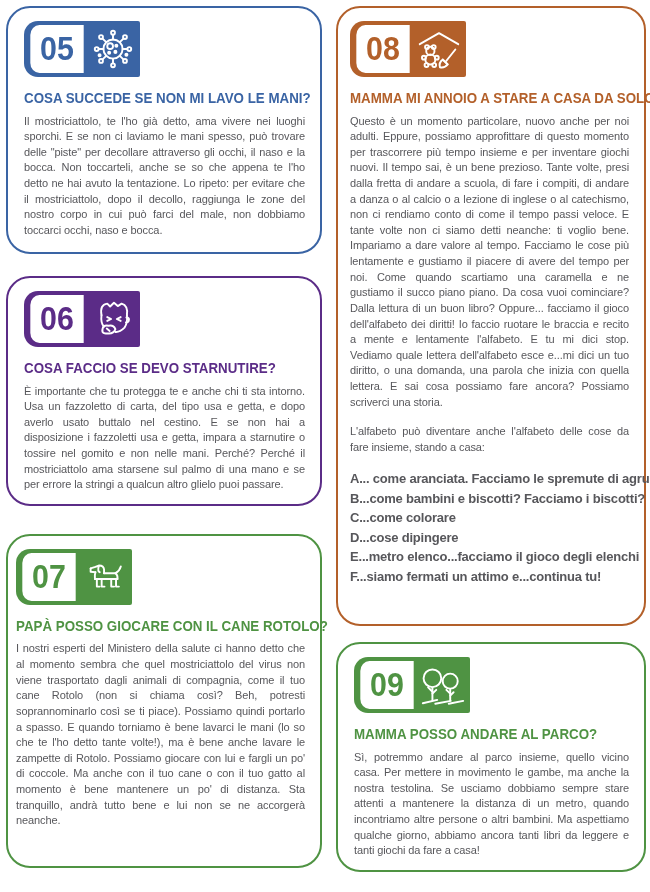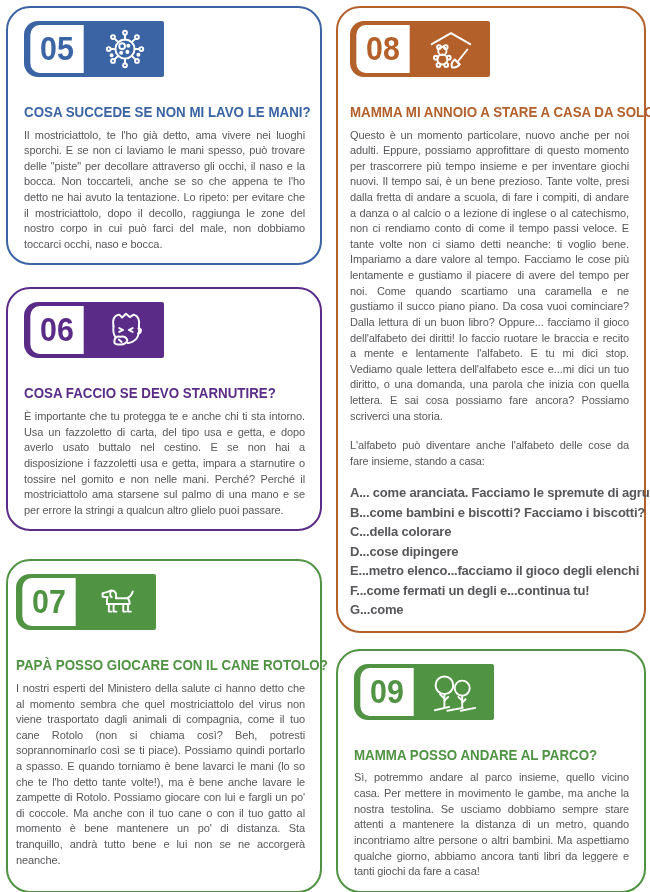--- a/index.html
+++ b/index.html
@@ -11,22 +11,22 @@
   .col-right { width:310px; }
 
   .card { border:2.5px solid var(--c); border-radius:24px; background:#fff;
           padding:13px 15px 11px 16px; }
   .card-05 { min-height:248px; margin-bottom:22px; }
   .card-06 { min-height:224px; margin-bottom:28px; }
   .card-07 { min-height:334px;padding-left:8px; }
   .card-08 { min-height:620px; margin-bottom:16px;padding-left:12px; }
   .card-09 { min-height:228px; }
 
-  .badge { display:flex; width:140px; height:56px; background:var(--c);
-           border-radius:14px 2px 2px 14px; overflow:hidden; margin-bottom:26px; }
+  .badge { display:flex; width:116px; height:56px; background:var(--c);
+           border-radius:14px 2px 2px 14px; overflow:hidden; margin-bottom:12px; }
   .badge-num { margin:4px 0 4px 4px; width:58px; background:#fff;
                border-radius:10px 0 0 10px; display:flex; align-items:center;
                justify-content:center; color:var(--c); font-size:33px;
                font-weight:700; transform:scaleX(.92); }
   .badge-icon { flex:1; display:flex; align-items:center; justify-content:center; }
   .badge-icon svg { display:block; }
 
   .title { color:var(--c); font-size:15.5px; font-weight:700; line-height:1.2;
            white-space:nowrap; transform:scaleX(.86); transform-origin:0 50%;
            margin:4px 0 6px 0; letter-spacing:0; }
@@ -146,25 +146,24 @@
             <path d="M33.5 34.5 L43 22.5"></path>
           </svg>
         </div>
       </div>
       <h2 class="title">MAMMA MI ANNOIO A STARE A CASA DA SOLO</h2>
       <p class="body">Questo è un momento particolare, nuovo anche per noi adulti. Eppure, possiamo approfittare di questo momento per trascorrere più tempo insieme e per inventare giochi nuovi. Il tempo sai, è un bene prezioso. Tante volte, presi dalla fretta di andare a scuola, di fare i compiti, di andare a danza o al calcio o a lezione di inglese o al catechismo, non ci rendiamo conto di come il tempo passi veloce. E tante volte non ci siamo detti neanche: ti voglio bene. Impariamo a dare valore al tempo. Facciamo le cose più lentamente e gustiamo il piacere di avere del tempo per noi. Come quando scartiamo una caramella e ne gustiamo il succo piano piano. Da cosa vuoi cominciare? Dalla lettura di un buon libro? Oppure... facciamo il gioco dell'alfabeto dei diritti! Io faccio ruotare le braccia e recito a mente e lentamente l'alfabeto. E tu mi dici stop. Vediamo quale lettera dell'alfabeto esce e...mi dici un tuo diritto, o una domanda, una parola che inizia con quella lettera. E sai cosa possiamo fare ancora? Possiamo scriverci una storia.</p>
       <p class="body">L'alfabeto può diventare anche l'alfabeto delle cose da fare insieme, stando a casa:</p>
       <ul class="abc-list">
         <li>A... come aranciata. Facciamo le spremute di agrumi</li>
         <li>B...come bambini e biscotti? Facciamo i biscotti?</li>
-        <li>C...della colorare</li>
+        <li>C...come colorare</li>
         <li>D...cose dipingere</li>
         <li>E...metro elenco...facciamo il gioco degli elenchi</li>
-        <li>F...come fermati un degli e...continua tu!</li>
-        <li>G...come</li>
+        <li>F...siamo fermati un attimo e...continua tu!</li>
       </ul>
     </article>
 
     <article class="card card-09" style="--c: #4f9343;">
       <div class="badge">
         <div class="badge-num">09</div>
         <div class="badge-icon">
           <svg width="50" height="44" viewBox="0 0 52 44" fill="none" stroke="#fff" stroke-width="2" stroke-linecap="round" stroke-linejoin="round">
             <circle cx="15" cy="15" r="9.2"></circle>
             <path d="M15 24.5 L15 38"></path>

